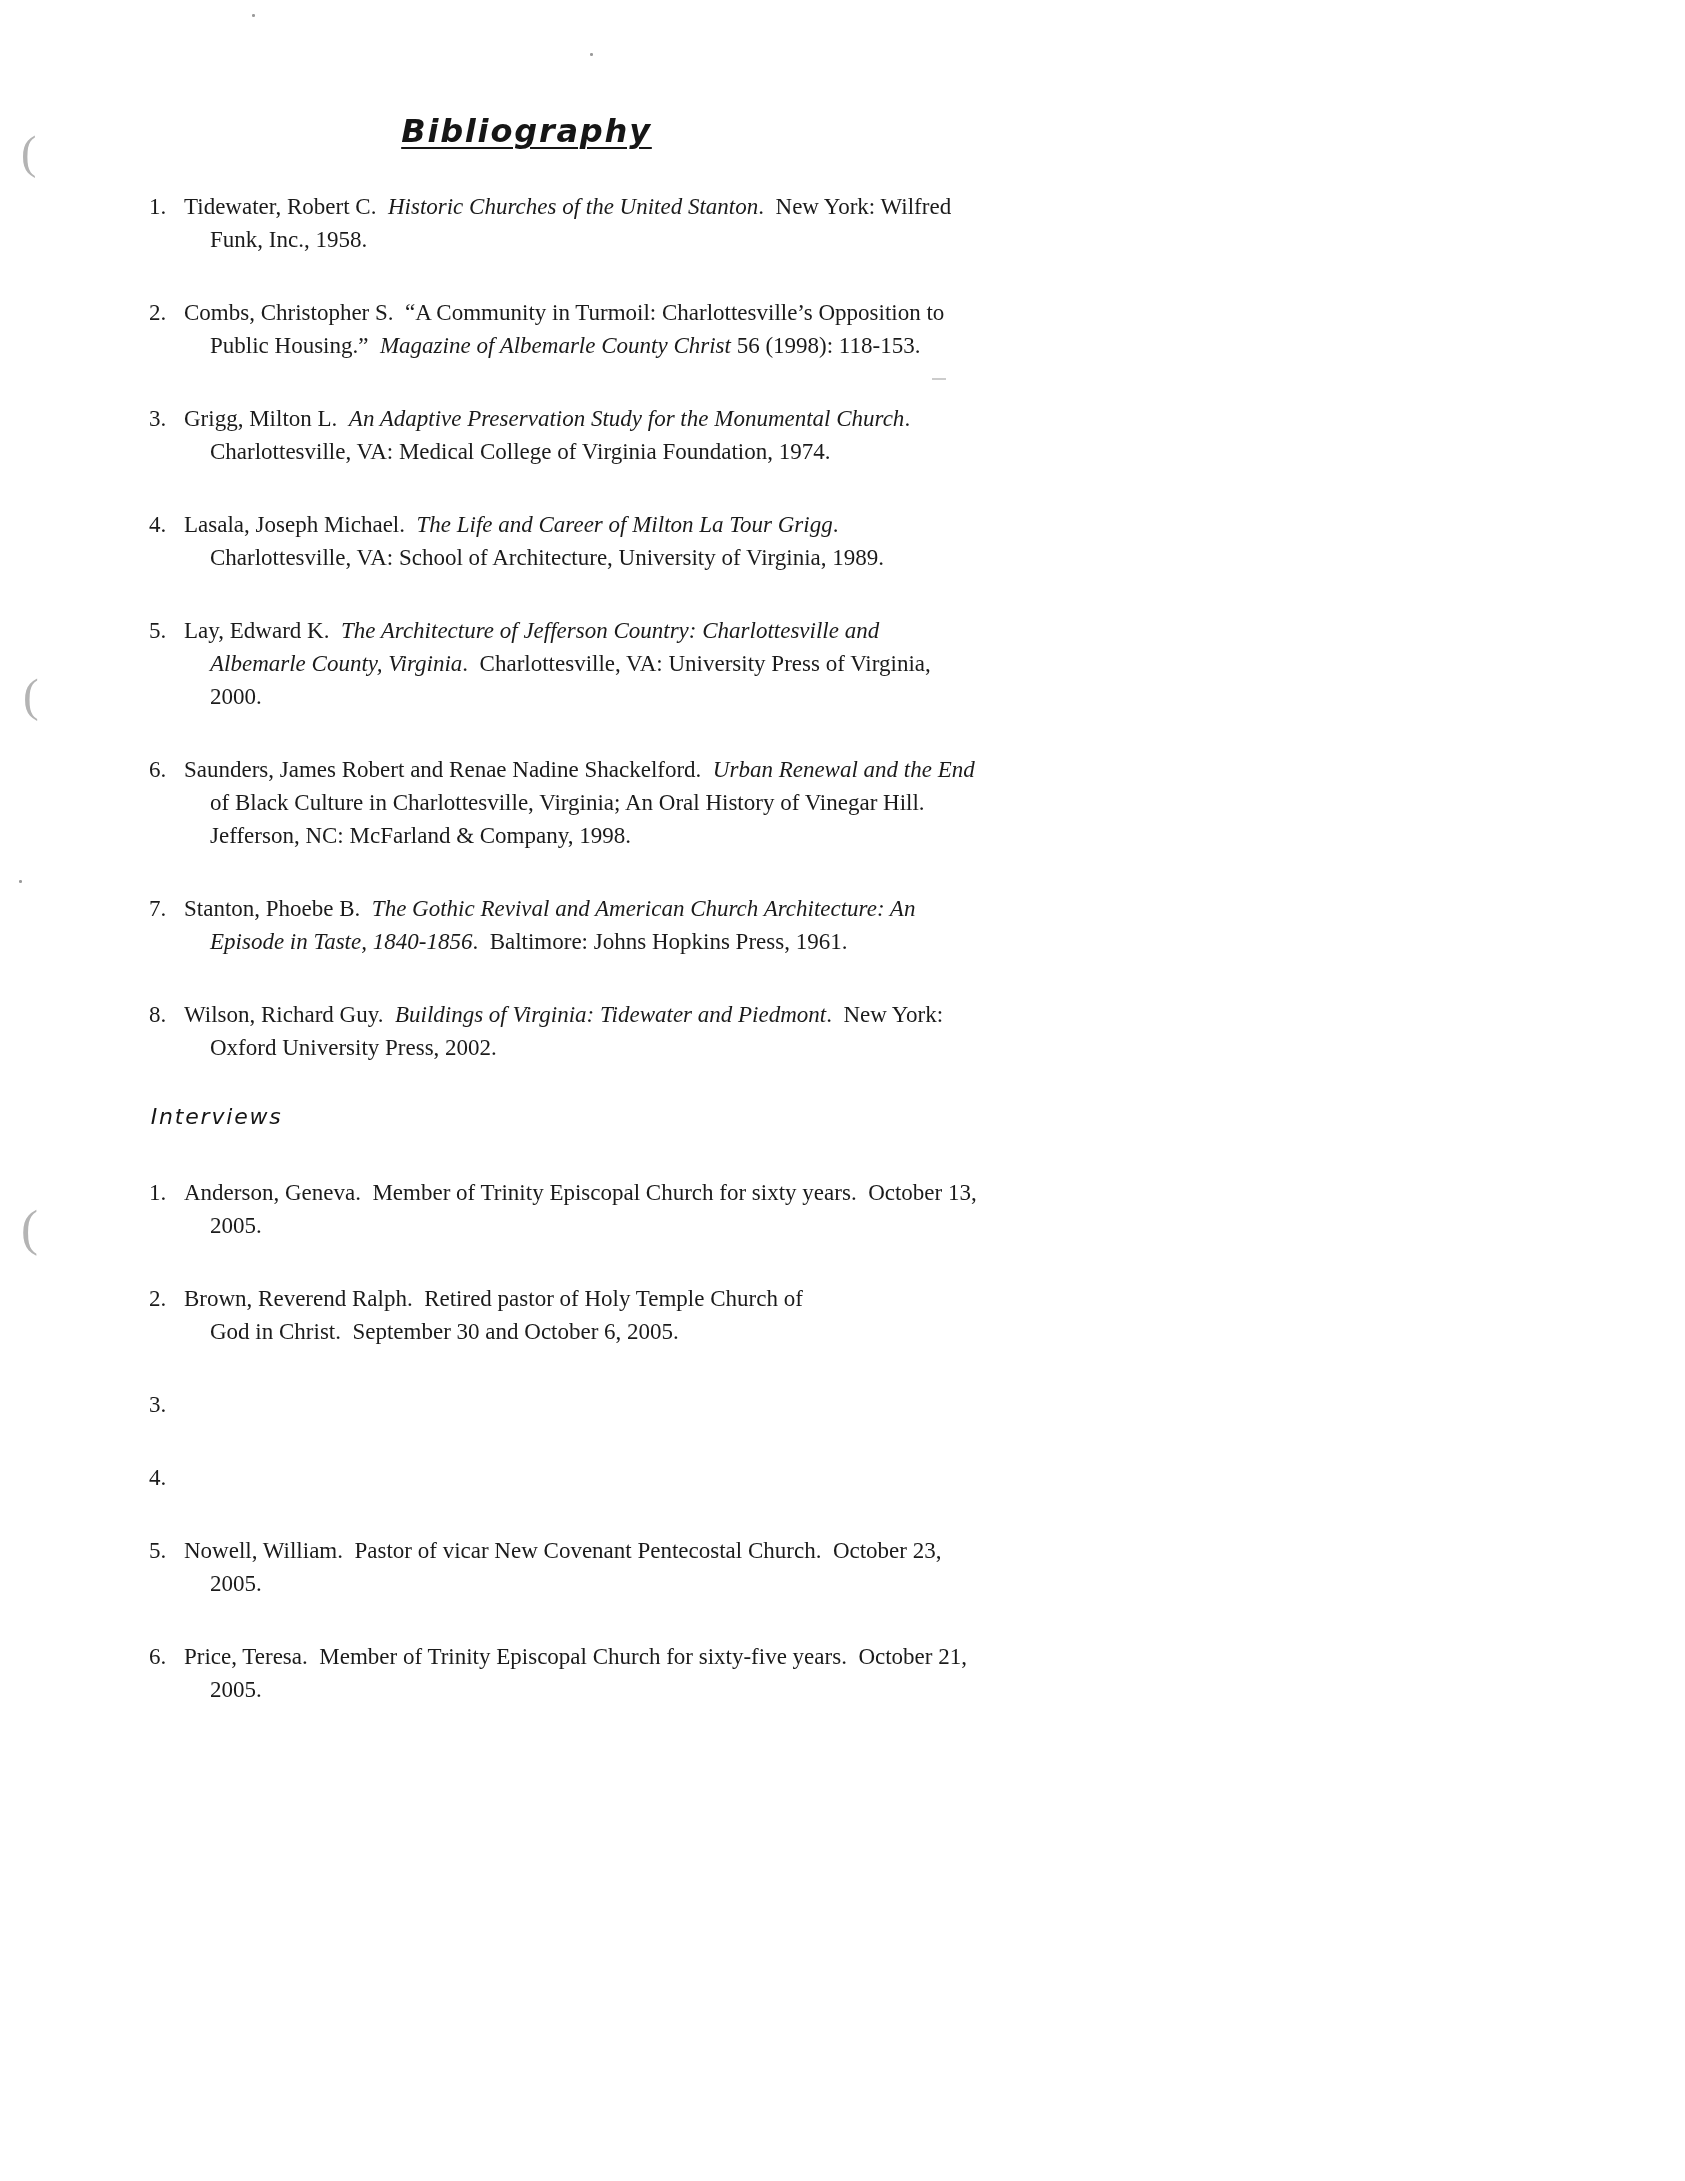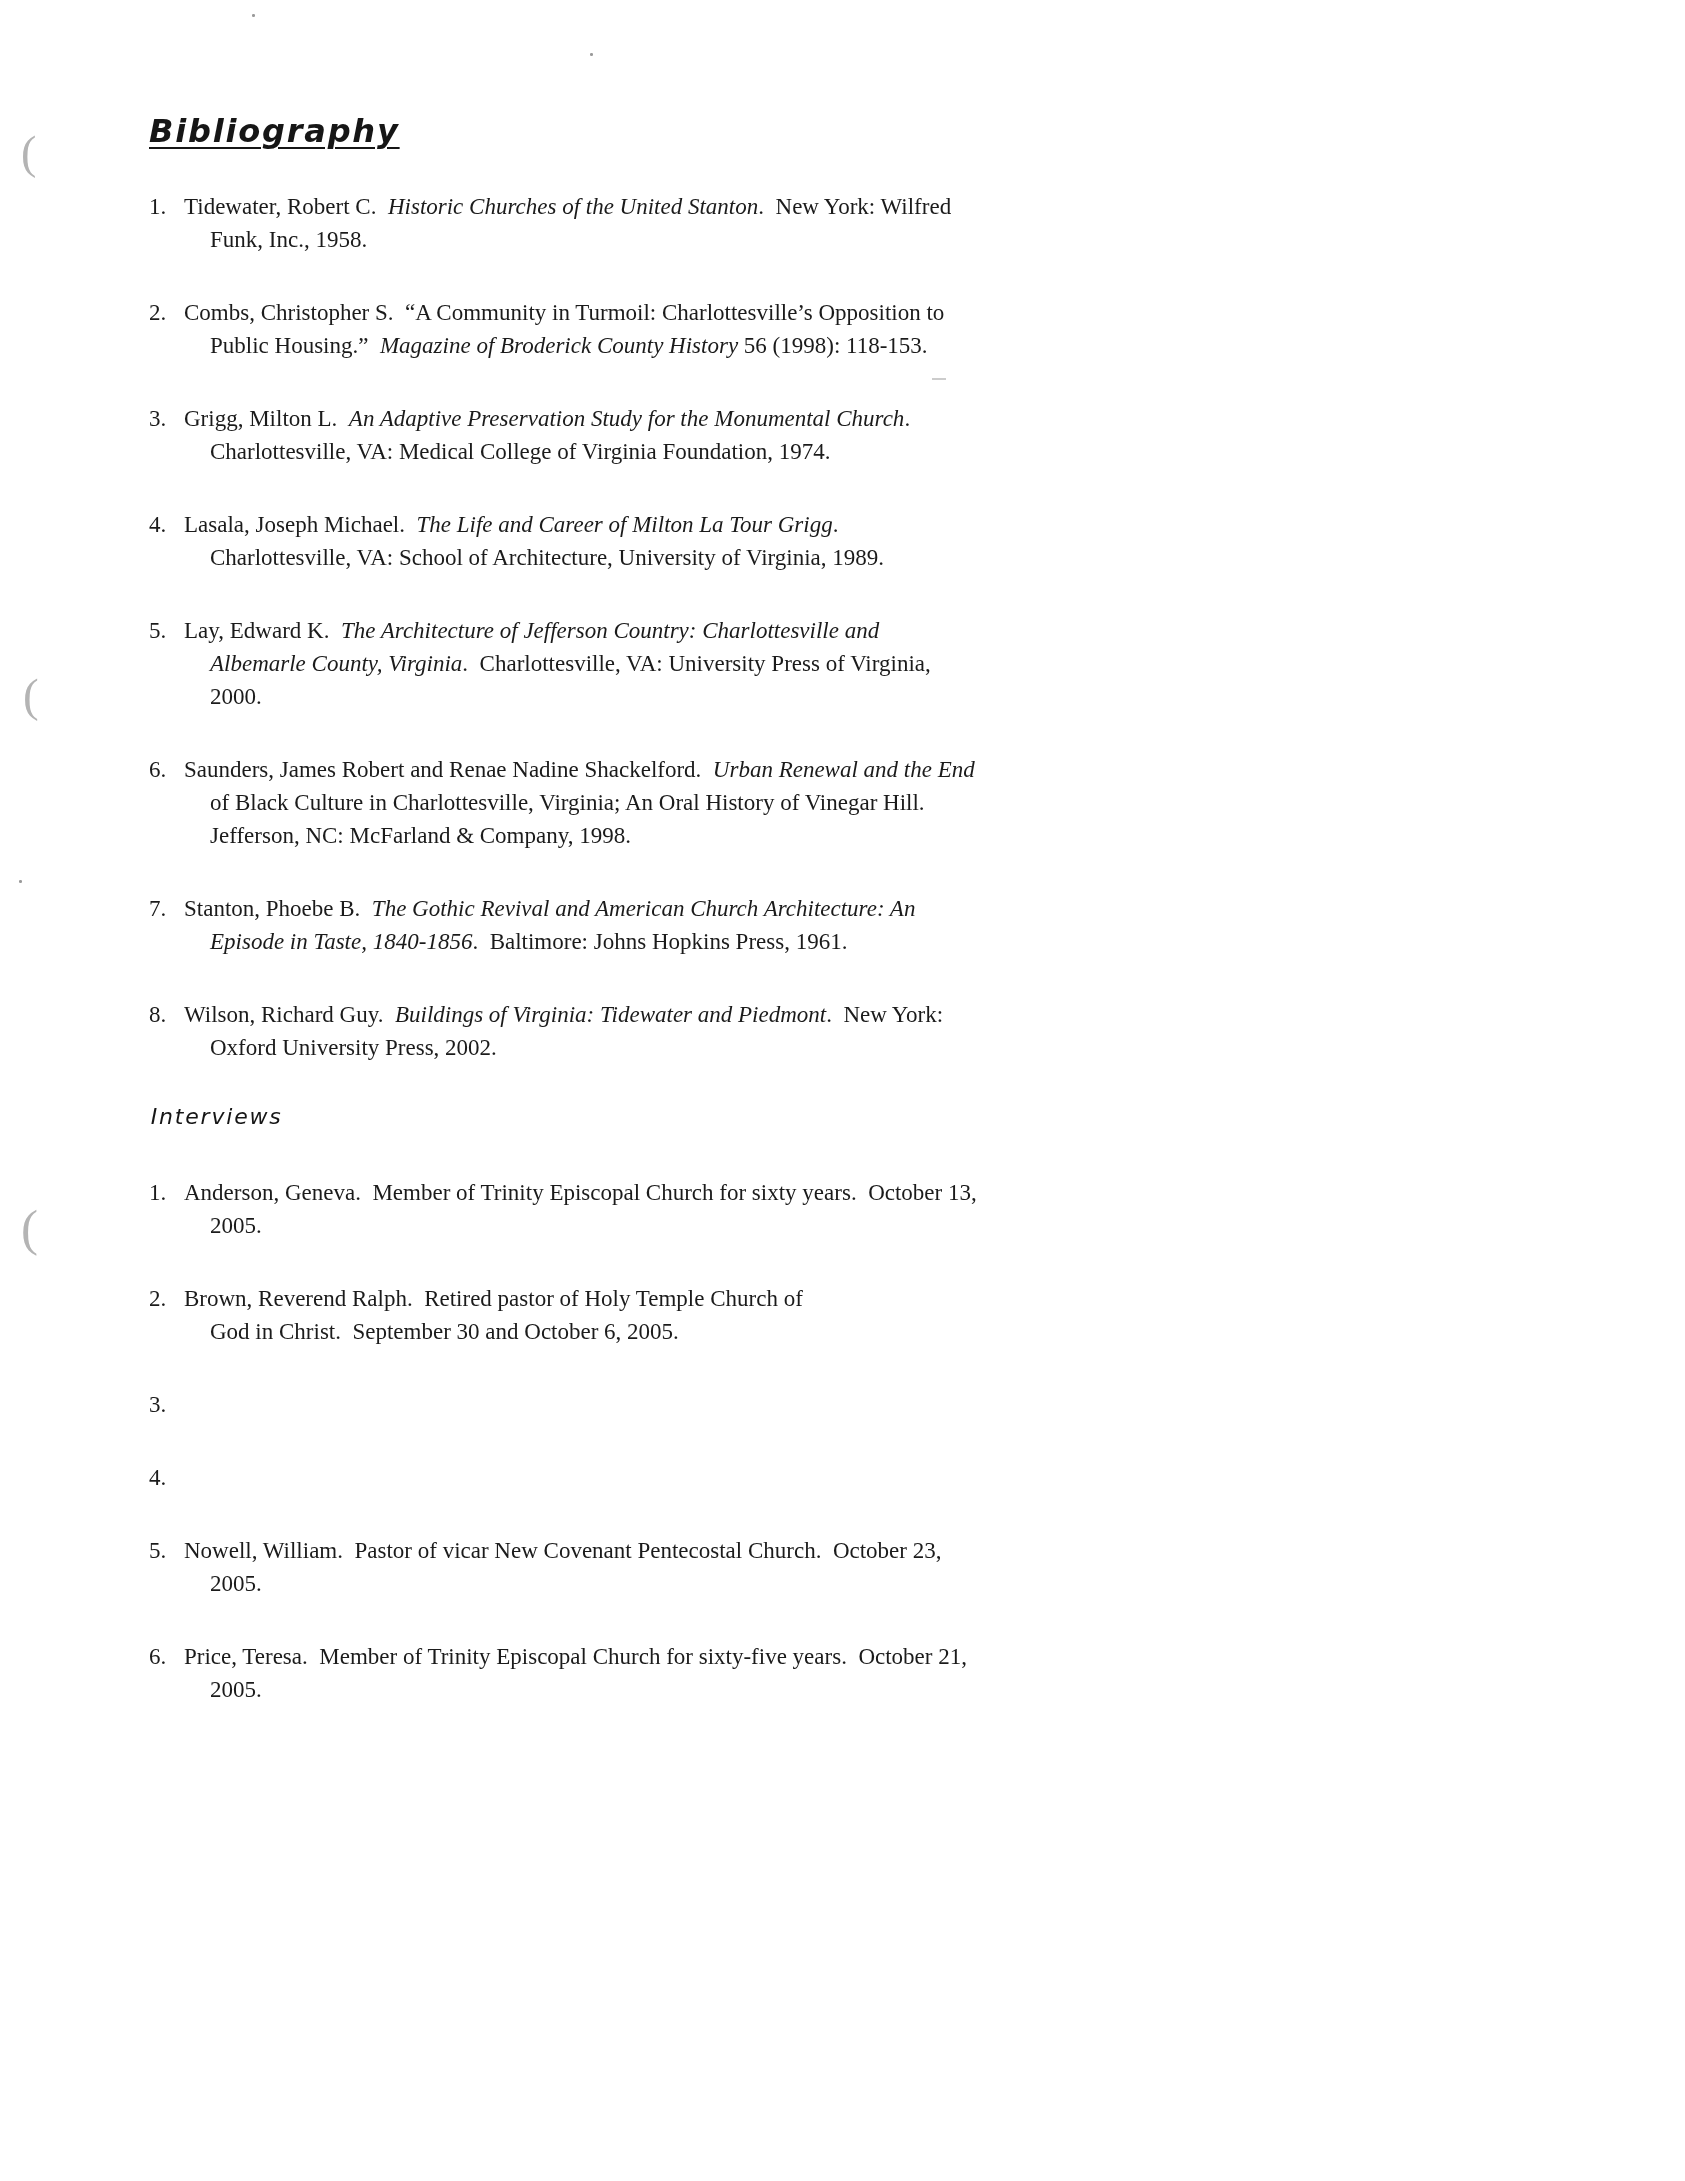--- a/index.html
+++ b/index.html
@@ -21,20 +21,21 @@
     left: 149px;
     top: 112px;
     width: 869px;
   }
   .doc-title {
     font-family: "DejaVu Sans", sans-serif;
     font-style: italic;
     font-weight: 600;
     font-size: 32px;
     letter-spacing: 1.8px;
+    text-align: center;
     width: 755px;
     margin: 0 0 40px 0;
     text-decoration: underline;
     text-underline-offset: 5.3px;
     text-decoration-thickness: 1.8px;
     color: #161616;
   }
   .entry {
     display: flex;
     font-size: 23px;
@@ -111,21 +112,21 @@
 
       <div class="entry">
         <span class="num">1.</span>
         <span class="txt"><span>Tidewater, Robert C.  </span><span class="it">Historic Churches of the United Stanton</span><span>.  New York: Wilfred
 Funk, Inc., 1958.</span></span>
       </div>
 
       <div class="entry">
         <span class="num">2.</span>
         <span class="txt"><span>Combs, Christopher S.  “A Community in Turmoil: Charlottesville’s Opposition to
-Public Housing.”  </span><span class="it">Magazine of Broderick County History</span><span> 56 (1998): 118-153.</span></span>
+Public Housing.”  </span><span class="it">Magazine of Albemarle County Christ</span><span> 56 (1998): 118-153.</span></span>
       </div>
 
       <div class="entry">
         <span class="num">3.</span>
         <span class="txt"><span>Grigg, Milton L.  </span><span class="it">An Adaptive Preservation Study for the Monumental Church</span><span>.
 Charlottesville, VA: Medical College of Virginia Foundation, 1974.</span></span>
       </div>
 
       <div class="entry">
         <span class="num">4.</span>

